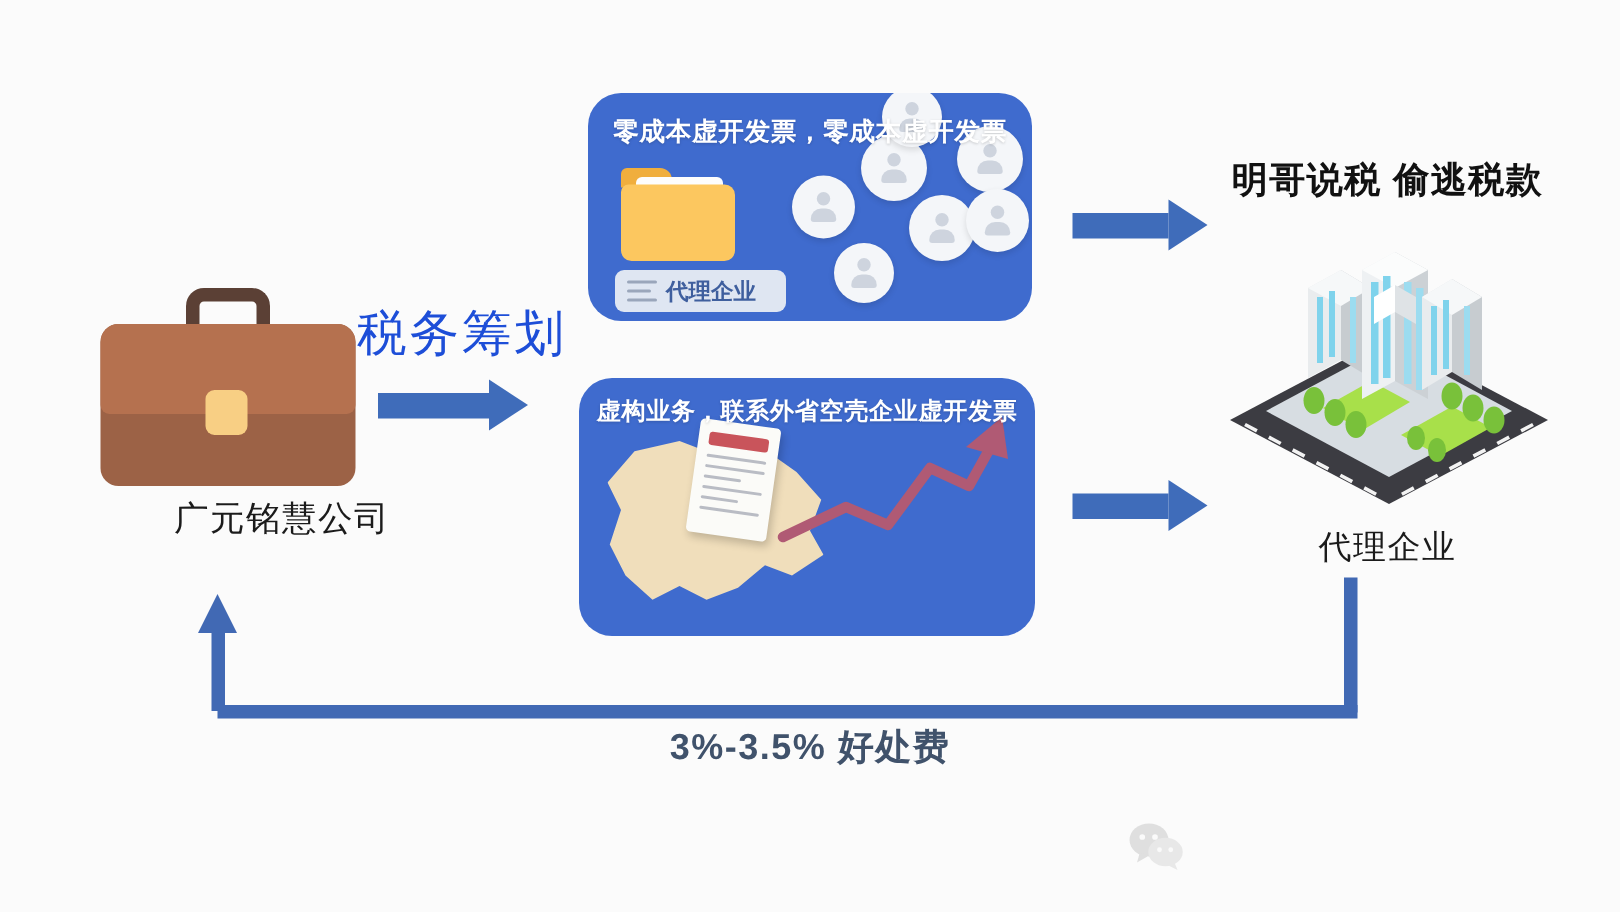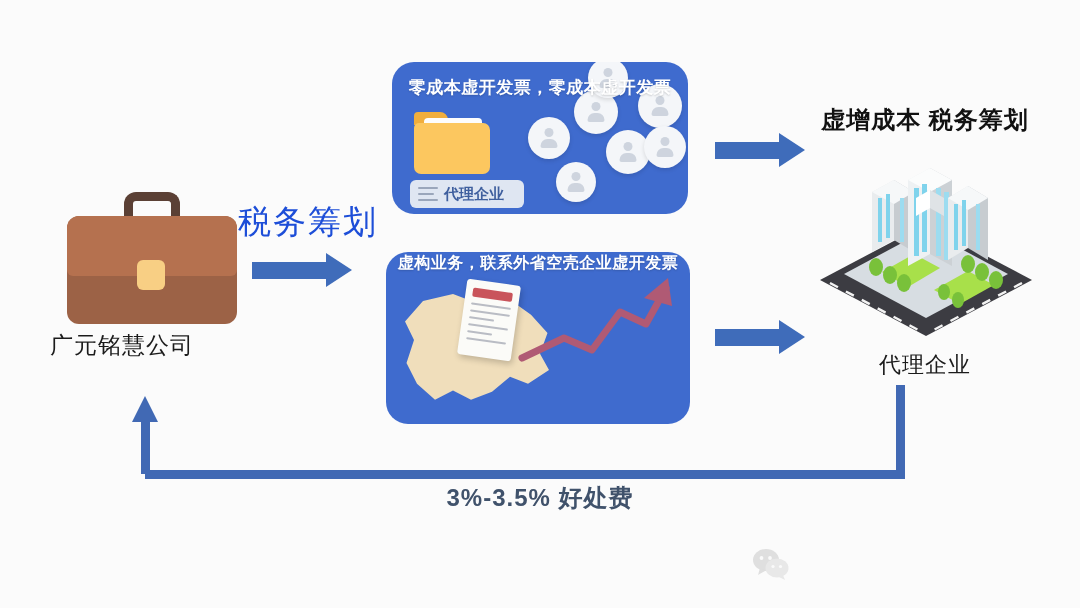--- a/index.html
+++ b/index.html
@@ -62,21 +62,21 @@
     width: 28px;
     height: 30px;
     background: #f8cf84;
     border-radius: 6px;
   }
   #briefcase-caption {
     position: absolute;
     left: 50px;
     top: 330px;
     width: 210px;
-    text-align: left;
+    text-align: right;
     font-size: 23px;
     color: #1b1b1b;
     font-weight: 500;
     letter-spacing: 1px;
   }
 
   
   #planning-label {
     position: absolute;
     left: 238px;
@@ -134,21 +134,21 @@
     right: 0;
     top: 14px;
     text-align: center;
     color: #ffffff;
     font-size: 17px;
     font-weight: bold;
     letter-spacing: 0.5px;
     z-index: 6;
     text-shadow: 0 1px 2px rgba(0,0,0,0.18);
   }
-  #card-fabricate .card-title { font-size: 16px; top: 1px; }
+  #card-fabricate .card-title { font-size: 16px; top: 12px; }
 
   
   .folder {
     position: absolute;
     left: 22px;
     top: 50px;
     width: 76px;
     height: 62px;
     z-index: 4;
   }
@@ -467,21 +467,21 @@
       <polyline points="6,86 48,66 76,78 104,40 130,52 150,16" fill="none" stroke="#b05a74" stroke-width="7" stroke-linecap="round" stroke-linejoin="round"></polyline>
       <polygon points="152,6 156,34 128,26" fill="#b05a74"></polygon>
     </svg>
   </div>
 
   <div class="arrow-right" id="arrow-card2-out">
     <div class="shaft"></div>
     <div class="head"></div>
   </div>
 
-  <div id="city-title">虚增成本 税务筹划</div>
+  <div id="city-title">明哥说税 偷逃税款</div>
 
   <svg id="city-group" viewBox="0 0 220 200">
 
     <polygon points="110,196 4,140 110,84 216,140" fill="#3c3c42"></polygon>
 
     <polygon points="110,178 28,134 110,90 192,134" fill="#d7dde2"></polygon>
 
     <g stroke="#f3f3f3" stroke-width="2.4" stroke-dasharray="9 9">
       <line x1="14" y1="143" x2="108" y2="193"></line>
       <line x1="206" y1="143" x2="112" y2="193"></line>

